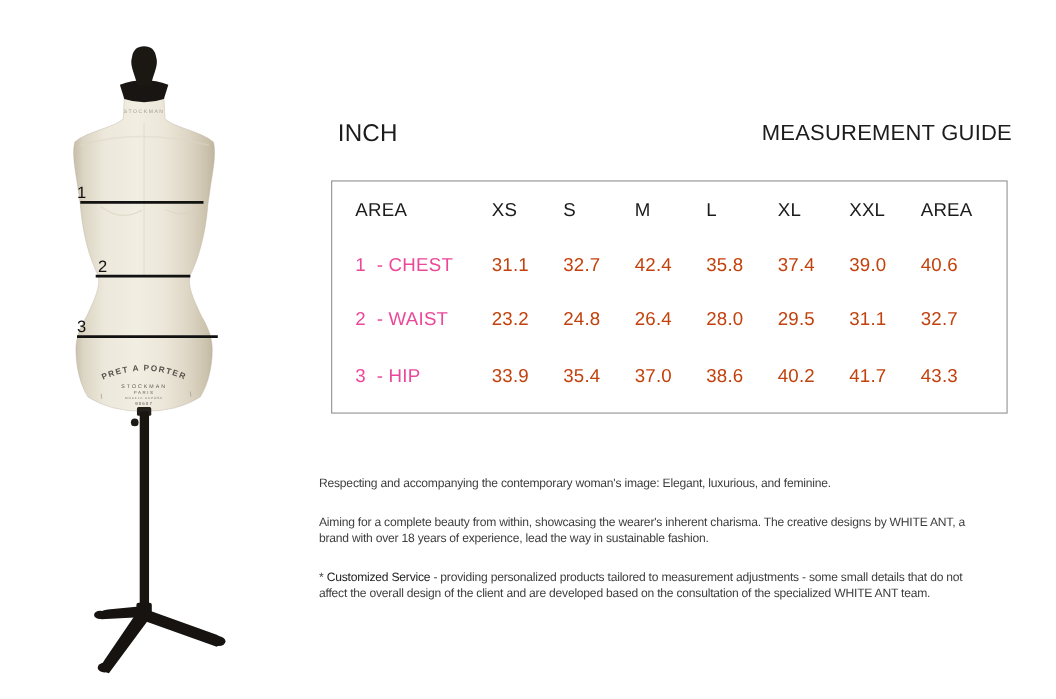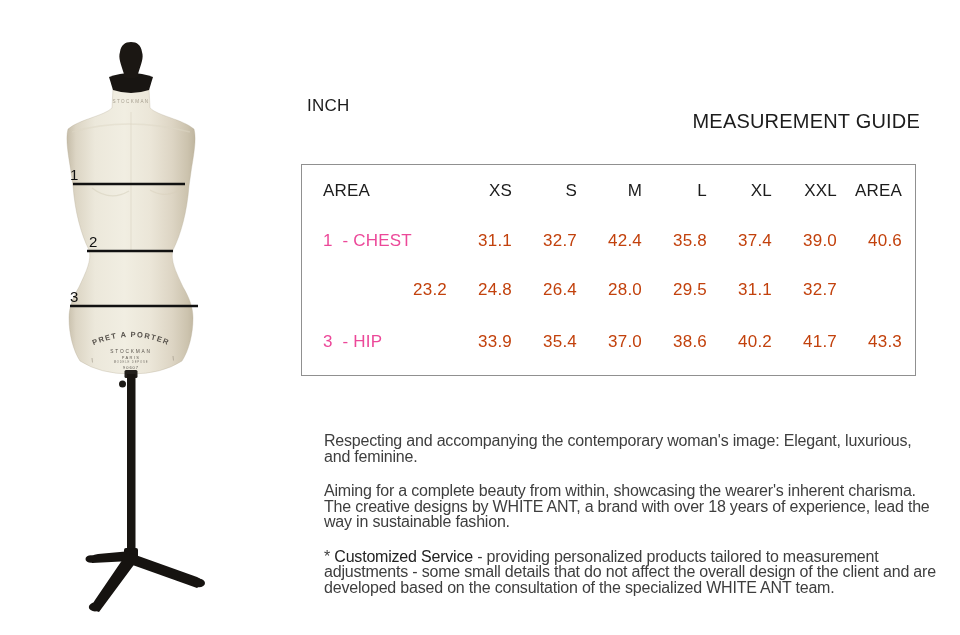--- a/index.html
+++ b/index.html
@@ -4,48 +4,48 @@
 <style>
   html,body{margin:0;padding:0;background:#ffffff;}
   .stage{
     position:relative;width:960px;height:635px;background:#ffffff;overflow:hidden;
     font-family:"Liberation Sans","DejaVu Sans",sans-serif;color:#1f1f1f;
   }
   
   .mannequin-svg{position:absolute;left:0;top:0;width:280px;height:635px;}
   
   .unit-label{
-    position:absolute;left:307px;top:96px;font-size:17px;line-height:20px;
+    position:absolute;left:307px;top:111px;font-size:22px;line-height:20px;
     letter-spacing:.2px;color:#1c1c1c;
   }
   .guide-title{
     position:absolute;right:40px;top:111px;font-size:20px;line-height:20px;
     letter-spacing:.2px;color:#1c1c1c;text-align:right;
   }
   
   .size-table{
     position:absolute;left:301px;top:164px;width:615px;height:212px;
     border:1.5px solid #909090;box-sizing:border-box;background:#fff;
   }
   .trow{
     display:grid;grid-template-columns:145px repeat(7,65px);
     align-items:center;box-sizing:border-box;
   }
   .trow.head{height:51px;}
   .trow.r1{height:49px;}
   .trow.r2{height:50px;}
   .trow.r3{height:59px;padding-bottom:6px;}
-  .cell{font-size:17px;text-align:right;letter-spacing:.2px;}
+  .cell{font-size:17px;text-align:left;letter-spacing:.2px;}
   .cell.area{text-align:left;padding-left:21px;white-space:pre;color:#ec4899;}
   .cell.head-cell{color:#1c1c1c;}
   .cell.val{color:#c2410c;}
   
   .copy{
-    position:absolute;left:324px;top:433px;width:612px;
-    font-size:16px;line-height:15.5px;letter-spacing:-0.2px;color:#3e3e3e;
+    position:absolute;left:290px;top:433px;width:612px;
+    font-size:11px;line-height:15.5px;letter-spacing:-0.2px;color:#3e3e3e;
   }
   .copy p{margin:0 0 19px 0;}
   .copy strong{color:#222;font-weight:normal;}
 </style>
 </head>
 <body>
 
 <div class="stage">
 
   <svg class="mannequin-svg" viewBox="0 0 280 635">
@@ -142,20 +142,21 @@
       <div class="cell area">1  - CHEST</div>
       <div class="cell val">31.1</div>
       <div class="cell val">32.7</div>
       <div class="cell val">42.4</div>
       <div class="cell val">35.8</div>
       <div class="cell val">37.4</div>
       <div class="cell val">39.0</div>
       <div class="cell val">40.6</div>
     </div>
     <div class="trow r2">
+      <div class="cell area">2  - WAIST</div>
       <div class="cell val">23.2</div>
       <div class="cell val">24.8</div>
       <div class="cell val">26.4</div>
       <div class="cell val">28.0</div>
       <div class="cell val">29.5</div>
       <div class="cell val">31.1</div>
       <div class="cell val">32.7</div>
     </div>
     <div class="trow r3">
       <div class="cell area">3  - HIP</div>

